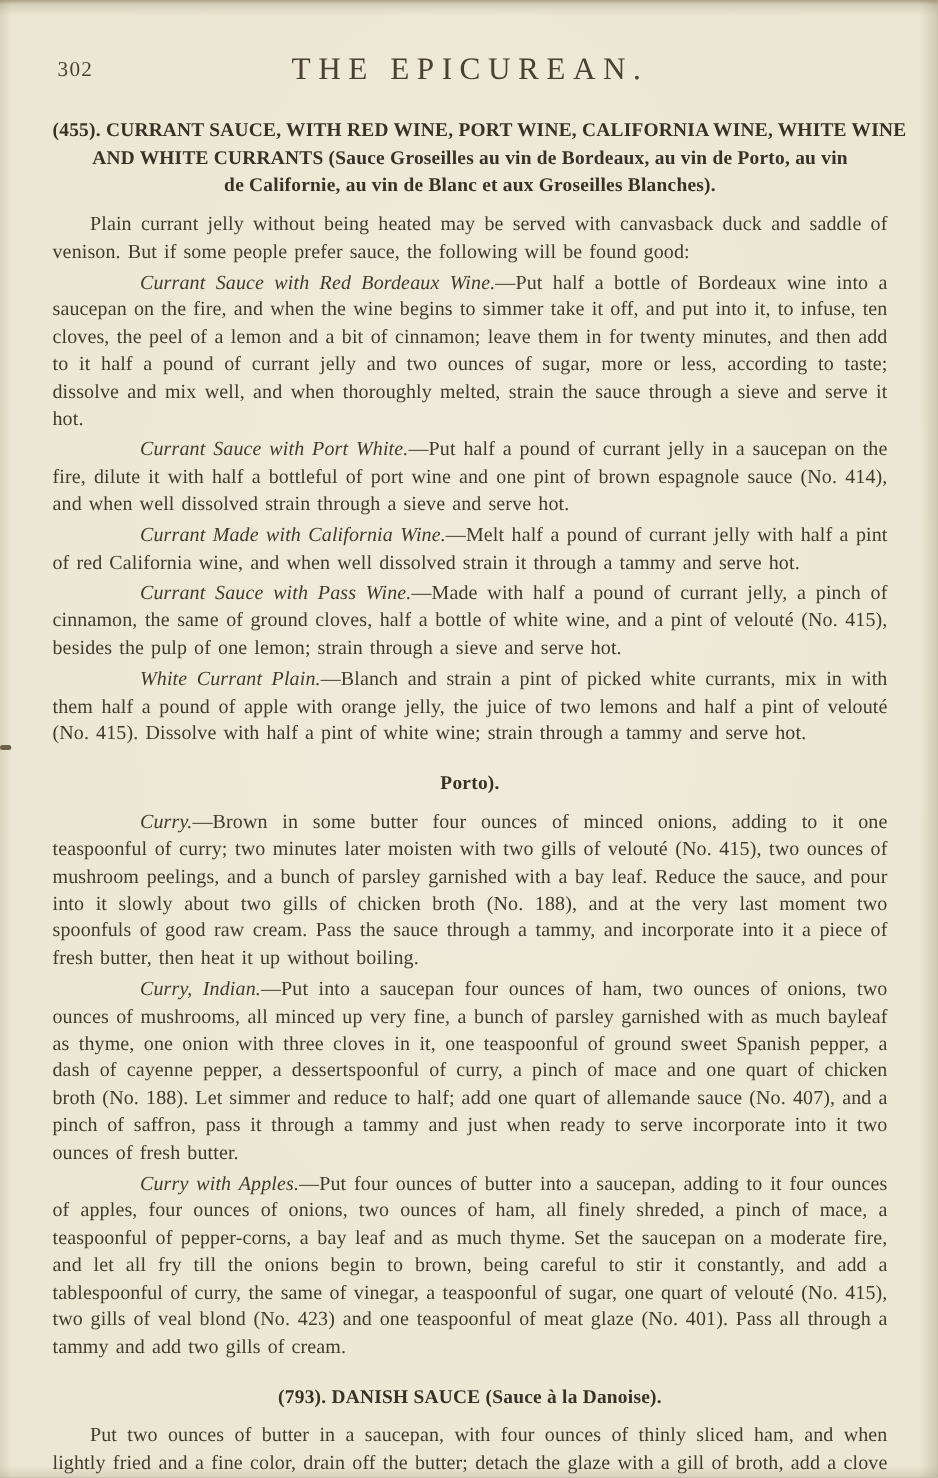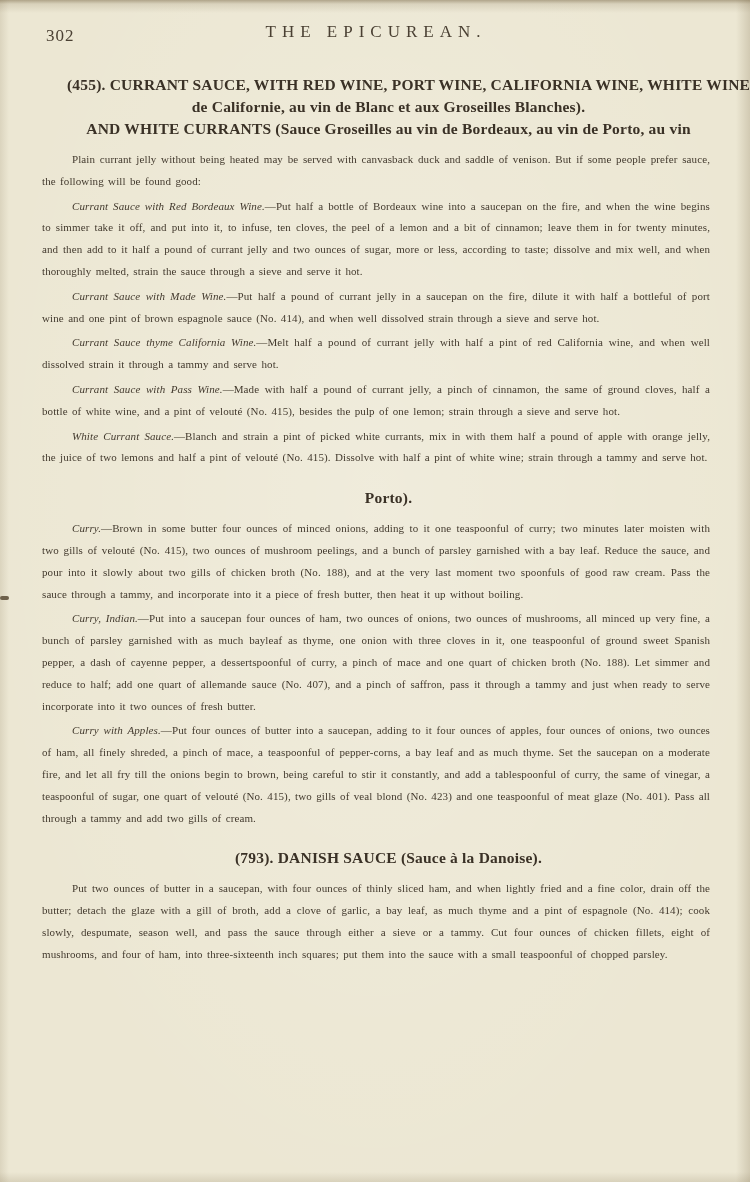--- a/index.html
+++ b/index.html
@@ -30,45 +30,46 @@
     position:relative;
     height:26px;
     margin-bottom:26px;
   }
   .page-number{
     position:absolute;left:4px;top:4px;
     font-size:17px;letter-spacing:1px;color:#4a4033;
   }
   .running-title{
     text-align:center;
-    font-size:17px;
+    font-size:25px;
     letter-spacing:6px;
     color:#4a4033;
+    margin-top:20px;
   }
   .section-heading{
     text-align:center;
     font-weight:bold;
     font-size:15.5px;
     line-height:22px;
     color:#3a3126;
     letter-spacing:.2px;
     margin:18px 0 9px 0;
   }
   .section-heading.first{margin-top:2px;}
-  .heading-line{white-space:nowrap;margin-left:25px;}
+  .heading-line{white-space:nowrap;}
   .para{
     margin:0 0 3px 0;
-    font-size:11px;
+    font-size:16px;
     line-height:21.8px;
     text-align:justify;
     text-indent:30px;
     word-spacing:1.5px;
     letter-spacing:.1px;
   }
-  .para i{}
+  .para i{margin-left:40px;}
   .scan-mark{
     position:absolute;
     left:0;top:596px;
     width:9px;height:4px;
     background:#6e614b;
     border-radius:2px;
   }
 </style>
 </head>
 <body>
@@ -79,29 +80,29 @@
   <div class="content">
 
     <div class="page-header">
       <span class="page-number">302</span>
       <div class="running-title">THE EPICUREAN.</div>
     </div>
 
     <div>
       <div class="section-heading first">
         <div class="heading-line">(455). CURRANT SAUCE, WITH RED WINE, PORT WINE, CALIFORNIA WINE, WHITE WINE</div>
+        <div class="heading-line">AND WHITE CURRANTS (Sauce Groseilles au vin de Bordeaux, au vin de Porto, au vin</div>
         <div class="heading-line">de Californie, au vin de Blanc et aux Groseilles Blanches).</div>
-        <div class="heading-line">AND WHITE CURRANTS (Sauce Groseilles au vin de Bordeaux, au vin de Porto, au vin</div>
       </div>
       <p class="para"><span>Plain currant jelly without being heated may be served with canvasback duck and saddle of venison.  But if some people prefer sauce, the following will be found good:</span></p>
       <p class="para"><i>Currant Sauce with Red Bordeaux Wine.</i><span>—Put half a bottle of Bordeaux wine into a saucepan on the fire, and when the wine begins to simmer take it off, and put into it, to infuse, ten cloves, the peel of a lemon and a bit of cinnamon; leave them in for twenty minutes, and then add to it half a pound of currant jelly and two ounces of sugar, more or less, according to taste; dissolve and mix well, and when thoroughly melted, strain the sauce through a sieve and serve it hot.</span></p>
-      <p class="para"><i>Currant Sauce with Made Wine.</i><span>—Put half a pound of currant jelly in a saucepan on the fire, dilute it with half a bottleful of port wine and one pint of brown espagnole sauce (No. 414), and when well dissolved strain through a sieve and serve hot.</span></p>
-      <p class="para"><i>Currant Sauce thyme California Wine.</i><span>—Melt half a pound of currant jelly with half a pint of red California wine, and when well dissolved strain it through a tammy and serve hot.</span></p>
+      <p class="para"><i>Currant Sauce with Port White.</i><span>—Put half a pound of currant jelly in a saucepan on the fire, dilute it with half a bottleful of port wine and one pint of brown espagnole sauce (No. 414), and when well dissolved strain through a sieve and serve hot.</span></p>
+      <p class="para"><i>Currant Made with California Wine.</i><span>—Melt half a pound of currant jelly with half a pint of red California wine, and when well dissolved strain it through a tammy and serve hot.</span></p>
       <p class="para"><i>Currant Sauce with Pass Wine.</i><span>—Made with half a pound of currant jelly, a pinch of cinnamon, the same of ground cloves, half a bottle of white wine, and a pint of velouté (No. 415), besides the pulp of one lemon; strain through a sieve and serve hot.</span></p>
-      <p class="para"><i>White Currant Sauce.</i><span>—Blanch and strain a pint of picked white currants, mix in with them half a pound of apple with orange jelly, the juice of two lemons and half a pint of velouté (No. 415).  Dissolve with half a pint of white wine; strain through a tammy and serve hot.</span></p>
+      <p class="para"><i>White Currant Plain.</i><span>—Blanch and strain a pint of picked white currants, mix in with them half a pound of apple with orange jelly, the juice of two lemons and half a pint of velouté (No. 415).  Dissolve with half a pint of white wine; strain through a tammy and serve hot.</span></p>
     </div>
 
     <div>
       <div class="section-heading">
         <div class="heading-line">Porto).</div>
       </div>
       <p class="para"><i>Curry.</i><span>—Brown in some butter four ounces of minced onions, adding to it one teaspoonful of curry; two minutes later moisten with two gills of velouté (No. 415), two ounces of mushroom peelings, and a bunch of parsley garnished with a bay leaf.  Reduce the sauce, and pour into it slowly about two gills of chicken broth (No. 188), and at the very last moment two spoonfuls of good raw cream.  Pass the sauce through a tammy, and incorporate into it a piece of fresh butter, then heat it up without boiling.</span></p>
       <p class="para"><i>Curry, Indian.</i><span>—Put into a saucepan four ounces of ham, two ounces of onions, two ounces of mushrooms, all minced up very fine, a bunch of parsley garnished with as much bayleaf as thyme, one onion with three cloves in it, one teaspoonful of ground sweet Spanish pepper, a dash of cayenne pepper, a dessertspoonful of curry, a pinch of mace and one quart of chicken broth (No. 188).  Let simmer and reduce to half; add one quart of allemande sauce (No. 407), and a pinch of saffron, pass it through a tammy and just when ready to serve incorporate into it two ounces of fresh butter.</span></p>
       <p class="para"><i>Curry with Apples.</i><span>—Put four ounces of butter into a saucepan, adding to it four ounces of apples, four ounces of onions, two ounces of ham, all finely shreded, a pinch of mace, a teaspoonful of pepper-corns, a bay leaf and as much thyme.  Set the saucepan on a moderate fire, and let all fry till the onions begin to brown, being careful to stir it constantly, and add a tablespoonful of curry, the same of vinegar, a teaspoonful of sugar, one quart of velouté (No. 415), two gills of veal blond (No. 423) and one teaspoonful of meat glaze (No. 401).  Pass all through a tammy and add two gills of cream.</span></p>
     </div>

